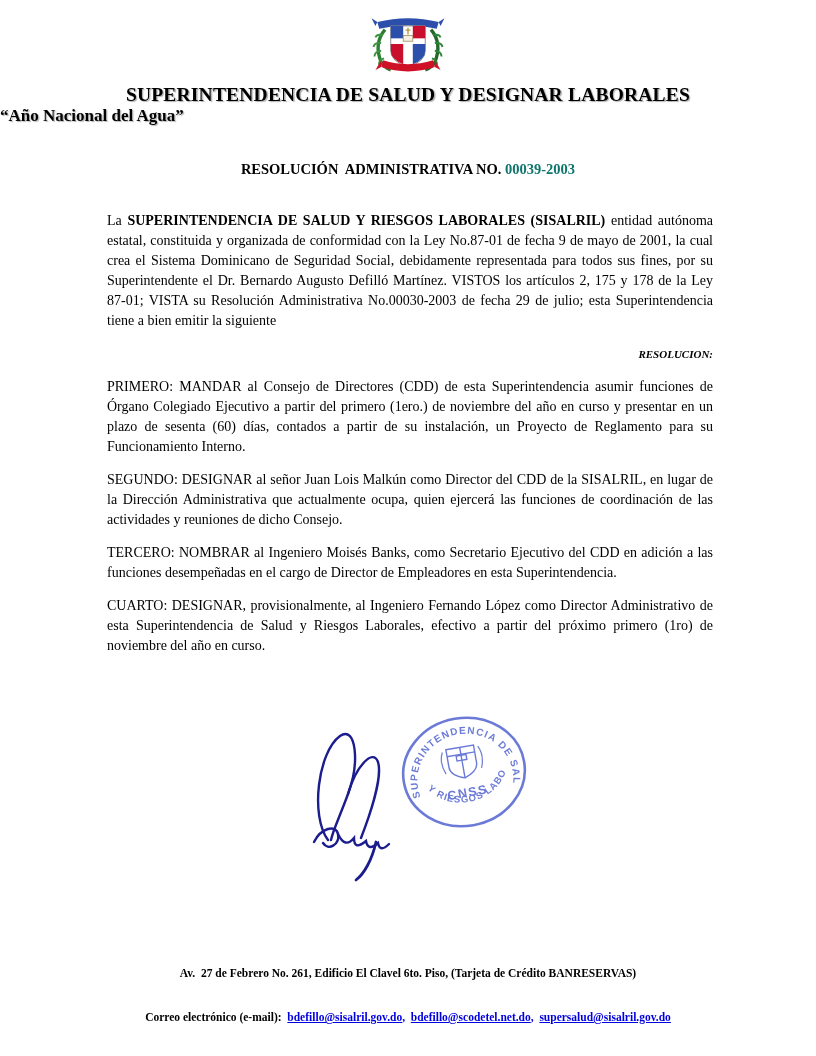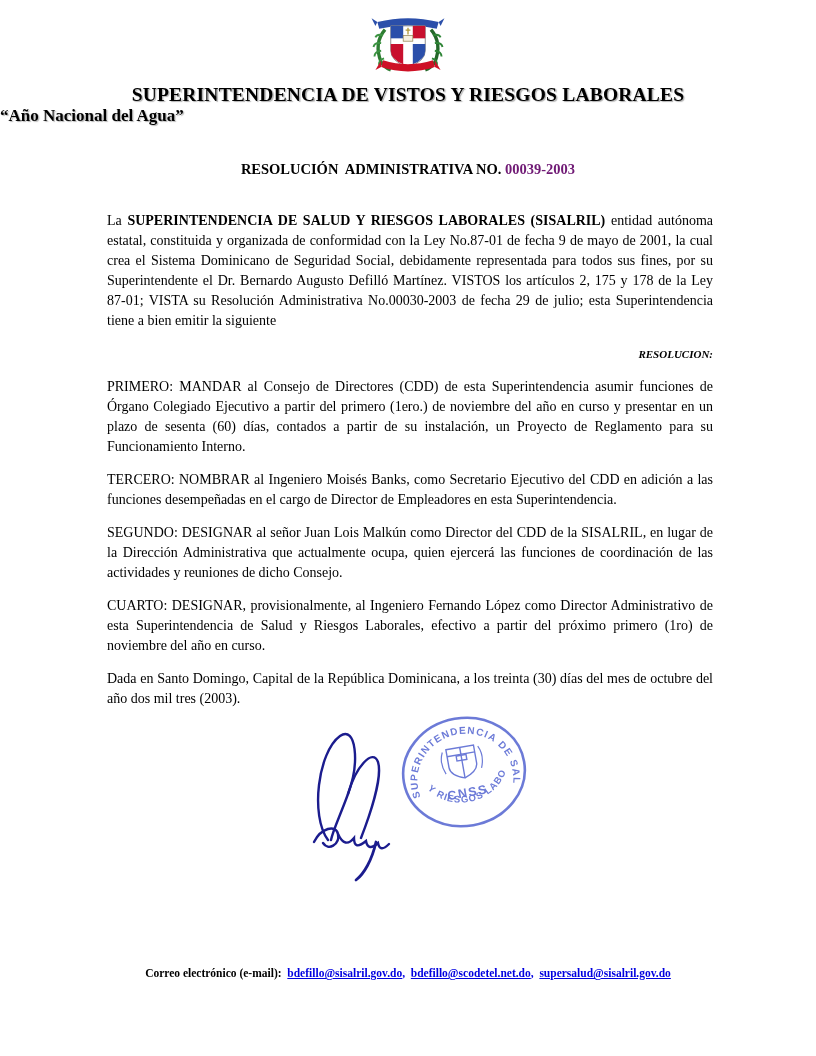--- a/index.html
+++ b/index.html
@@ -21,21 +21,21 @@
     position:absolute; top:106px; left:0; width:100%; text-align:left;
     font-size:17px; font-weight:bold;
     text-shadow:1.2px 1.2px 1px rgba(110,110,110,.5);
   }
 
   
   #res-heading {
     position:absolute; top:161px; left:0; width:100%; text-align:center;
     font-size:14.5px; font-weight:bold; white-space:pre;
   }
-  #res-heading .num { color:#701a75; }
+  #res-heading .num { color:#0f766e; }
 
   
   #body-text {
     position:absolute; top:197px; left:107px; width:606px;
     font-size:14px; line-height:20px; text-align:justify;
   }
   #body-text p { margin-top:13px; }
   #body-text p:first-child { margin-top:14px; }
   #body-text .bold { font-weight:bold; }
   #res-word { text-align:right; font-weight:bold; font-style:italic; font-size:11px; }
@@ -81,36 +81,35 @@
 
     <rect x="43" y="24" width="10" height="6" fill="#f5f0e0" stroke="#9a8a5a" stroke-width="0.8"></rect>
     <path d="M48,16 v7 M45.5,18.5 h5" stroke="#b49a3c" stroke-width="1.4"></path>
 
     <path d="M20,57 Q48,66 76,57 L74,50 Q48,58 22,50 Z" fill="#ce1126"></path>
     <path d="M20,57 L14,60 L20,50 Z" fill="#ce1126"></path>
     <path d="M76,57 L82,60 L76,50 Z" fill="#ce1126"></path>
   </svg>
 </div>
 
-<div id="org-title">SUPERINTENDENCIA DE VISTOS Y RIESGOS LABORALES</div>
+<div id="org-title">SUPERINTENDENCIA DE SALUD Y DESIGNAR LABORALES</div>
 <div id="motto">“Año Nacional del Agua”</div>
 
 <div id="res-heading"><span>RESOLUCIÓN  ADMINISTRATIVA NO. </span><span class="num">00039-2003</span></div>
 
 <div id="body-text">
   <p><span>La </span><span class="bold">SUPERINTENDENCIA DE SALUD Y RIESGOS LABORALES (SISALRIL)</span><span> entidad autónoma estatal, constituida y organizada de conformidad con la Ley No.87-01 de fecha 9 de mayo de 2001, la cual crea el Sistema Dominicano de Seguridad Social, debidamente representada para todos sus fines, por su Superintendente el Dr. Bernardo Augusto Defilló Martínez. VISTOS los artículos 2, 175 y 178 de la Ley 87-01; VISTA su Resolución Administrativa No.00030-2003 de fecha 29 de julio; esta Superintendencia tiene a bien emitir la siguiente</span></p>
 
   <p id="res-word">RESOLUCION:</p>
 
   <p>PRIMERO: MANDAR al Consejo de Directores (CDD) de esta Superintendencia asumir funciones de Órgano Colegiado Ejecutivo a partir del primero (1ero.) de noviembre del año en curso y presentar en un plazo de sesenta (60) días, contados a partir de su instalación, un Proyecto de Reglamento para su Funcionamiento Interno.</p>
+  <p>SEGUNDO: DESIGNAR al señor Juan Lois Malkún como Director del CDD de la SISALRIL, en lugar de la Dirección Administrativa que actualmente ocupa, quien ejercerá las funciones de coordinación de las actividades y reuniones de dicho Consejo.</p>
   <p>TERCERO: NOMBRAR al Ingeniero Moisés Banks, como Secretario Ejecutivo del CDD en adición a las funciones desempeñadas en el cargo de Director de Empleadores en esta Superintendencia.</p>
-  <p>SEGUNDO: DESIGNAR al señor Juan Lois Malkún como Director del CDD de la SISALRIL, en lugar de la Dirección Administrativa que actualmente ocupa, quien ejercerá las funciones de coordinación de las actividades y reuniones de dicho Consejo.</p>
   <p>CUARTO: DESIGNAR, provisionalmente, al Ingeniero Fernando López como Director Administrativo de esta Superintendencia de Salud y Riesgos Laborales, efectivo a partir del próximo primero (1ro) de noviembre del año en curso.</p>
 
-  <p>Dada en Santo Domingo, Capital de la República Dominicana, a los treinta (30) días del mes de octubre del año dos mil tres (2003).</p>
 </div>
 
 <svg id="stamp-svg" width="132" height="118" viewBox="0 0 132 118">
   <g opacity="0.82" transform="rotate(-10 66 59)">
     <ellipse cx="66" cy="59" rx="61" ry="54" fill="none" stroke="#4c5ecf" stroke-width="2.6"></ellipse>
     <defs>
       <path id="arcTop" d="M 20,80 A 48,46 0 1 1 112,80"></path>
       <path id="arcBottom" d="M 26,68 A 46,42 0 0 0 106,68"></path>
     </defs>
     <text font-family="Liberation Sans, sans-serif" font-size="10" font-weight="bold" fill="#4c5ecf" letter-spacing="1.2">
@@ -137,14 +136,15 @@
     <path d="M26,118 C 33,104 48,100 50,110 C 52,121 40,127 35,119"></path>
     <path d="M50,110 q 7,15 16,4 q 0,13 12,3 q 2,11 12,2 q 2,10 11,1"></path>
     <path d="M88,118 C 84,136 76,150 68,156" stroke-width="2.8"></path>
   </g>
 </svg>
 
 <div id="sig-block">
 </div>
 
 <div id="footer">
+  <div>Av.  27 de Febrero No. 261, Edificio El Clavel 6to. Piso, (Tarjeta de Crédito BANRESERVAS)</div>
   <div><span>Correo electrónico (e-mail):  </span><a class="mail">bdefillo@sisalril.gov.do</a><span class="sep">,  </span><a class="mail">bdefillo@scodetel.net.do</a><span class="sep">,  </span><a class="mail">supersalud@sisalril.gov.do</a></div>
 </div>
 
 </body></html>

